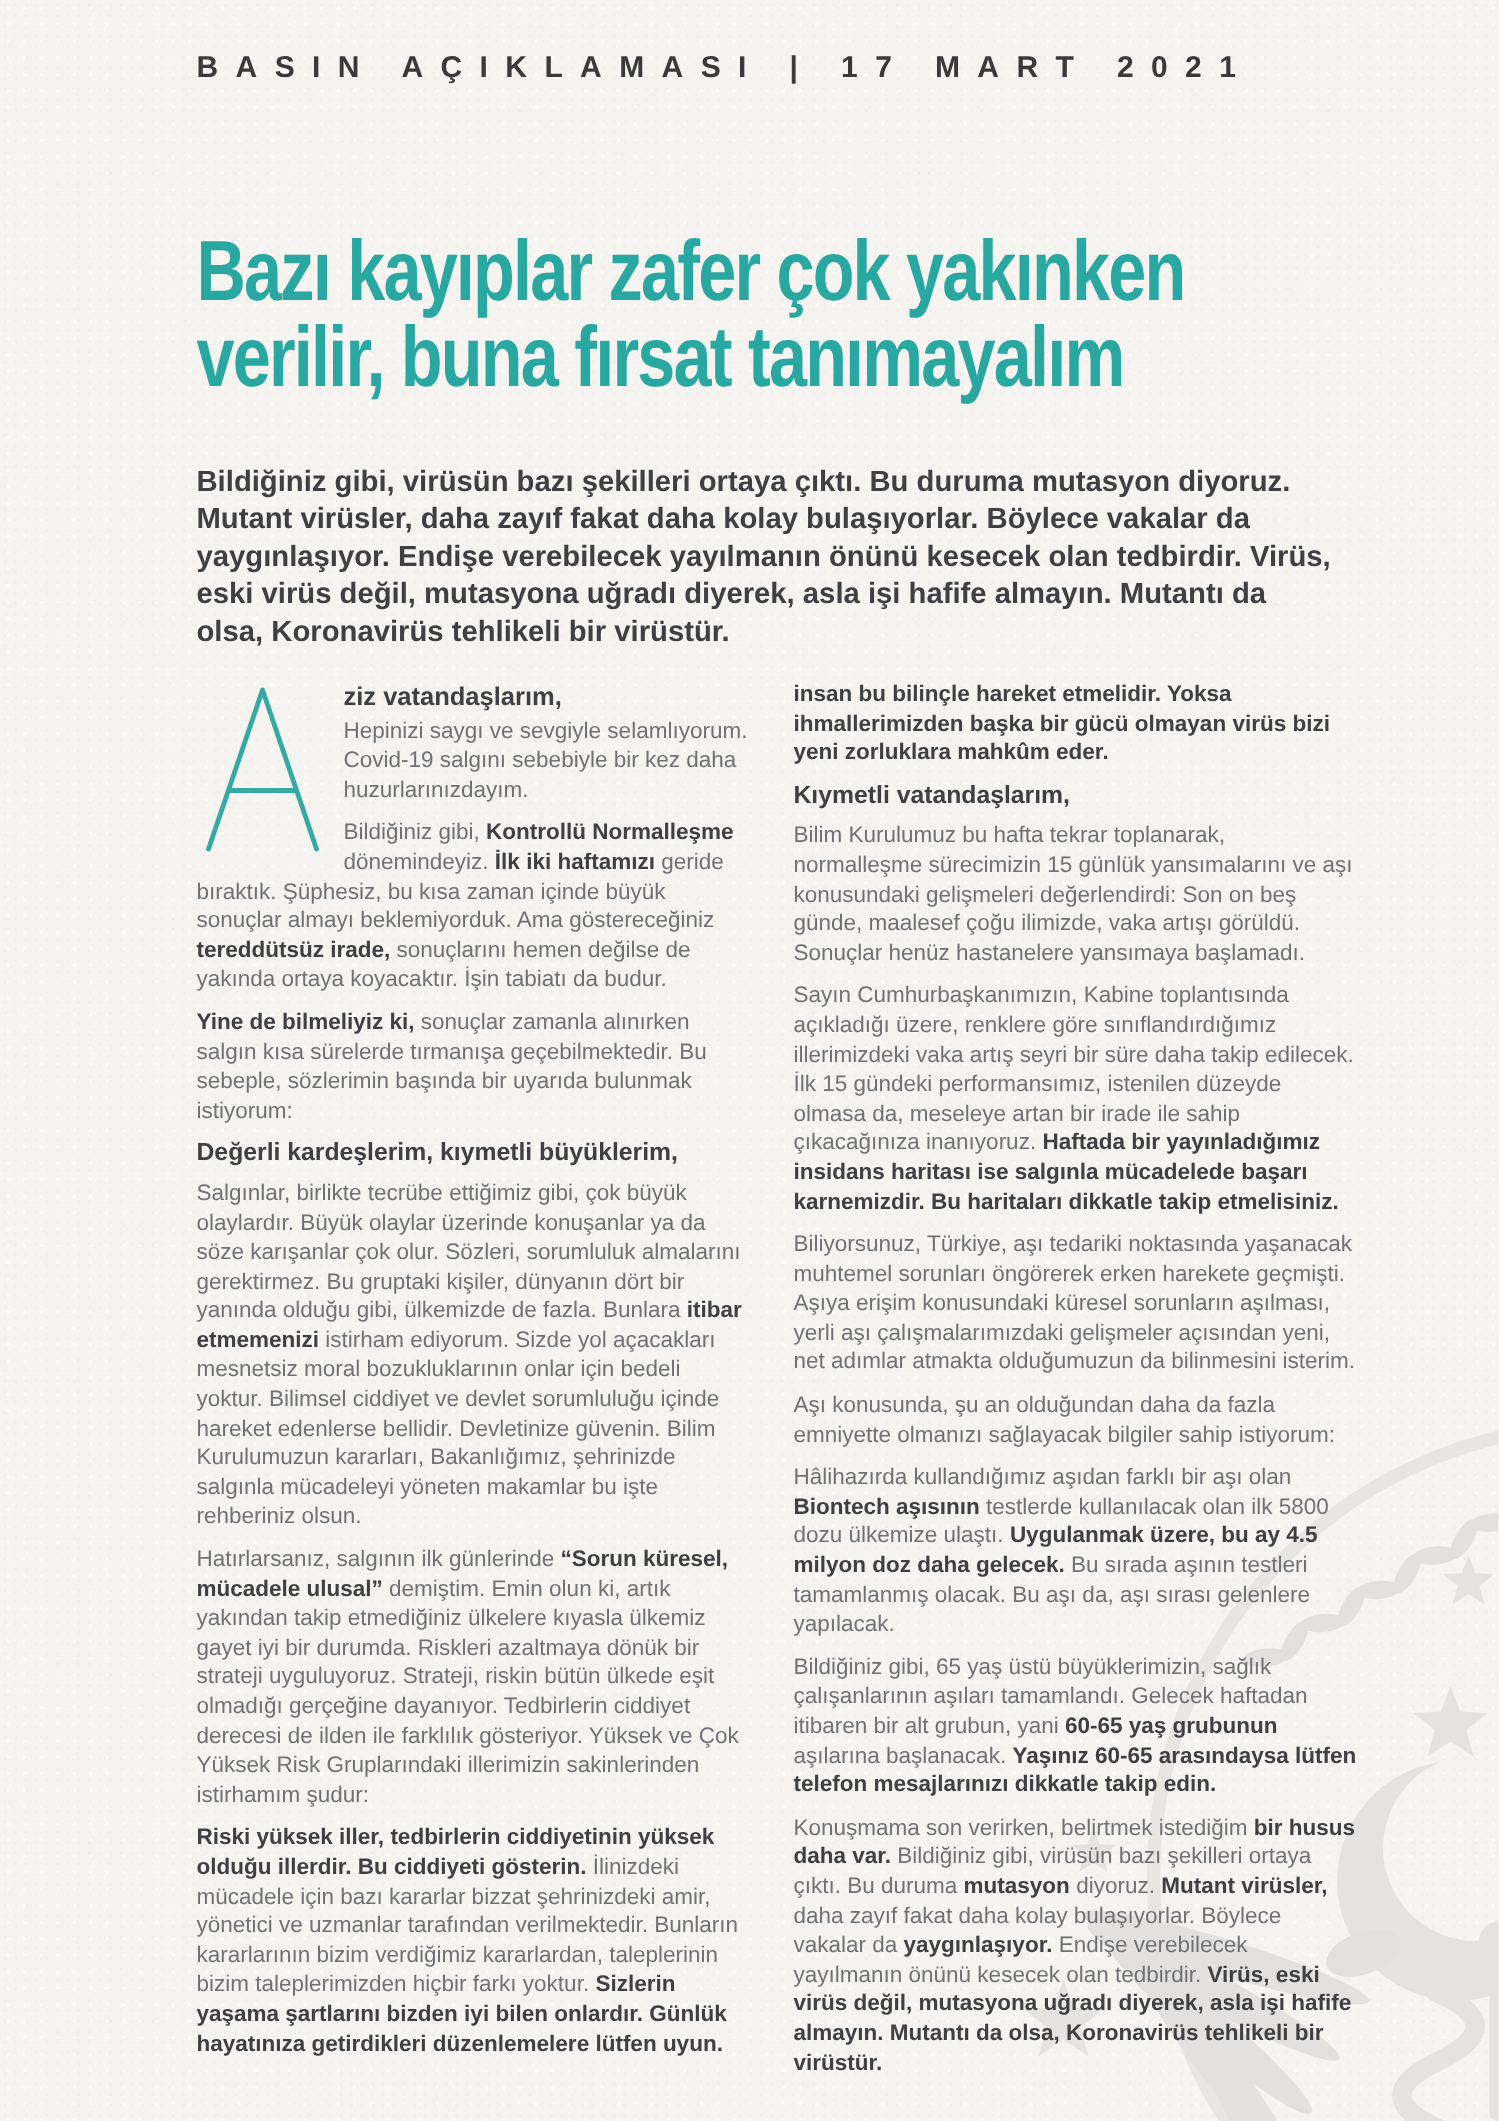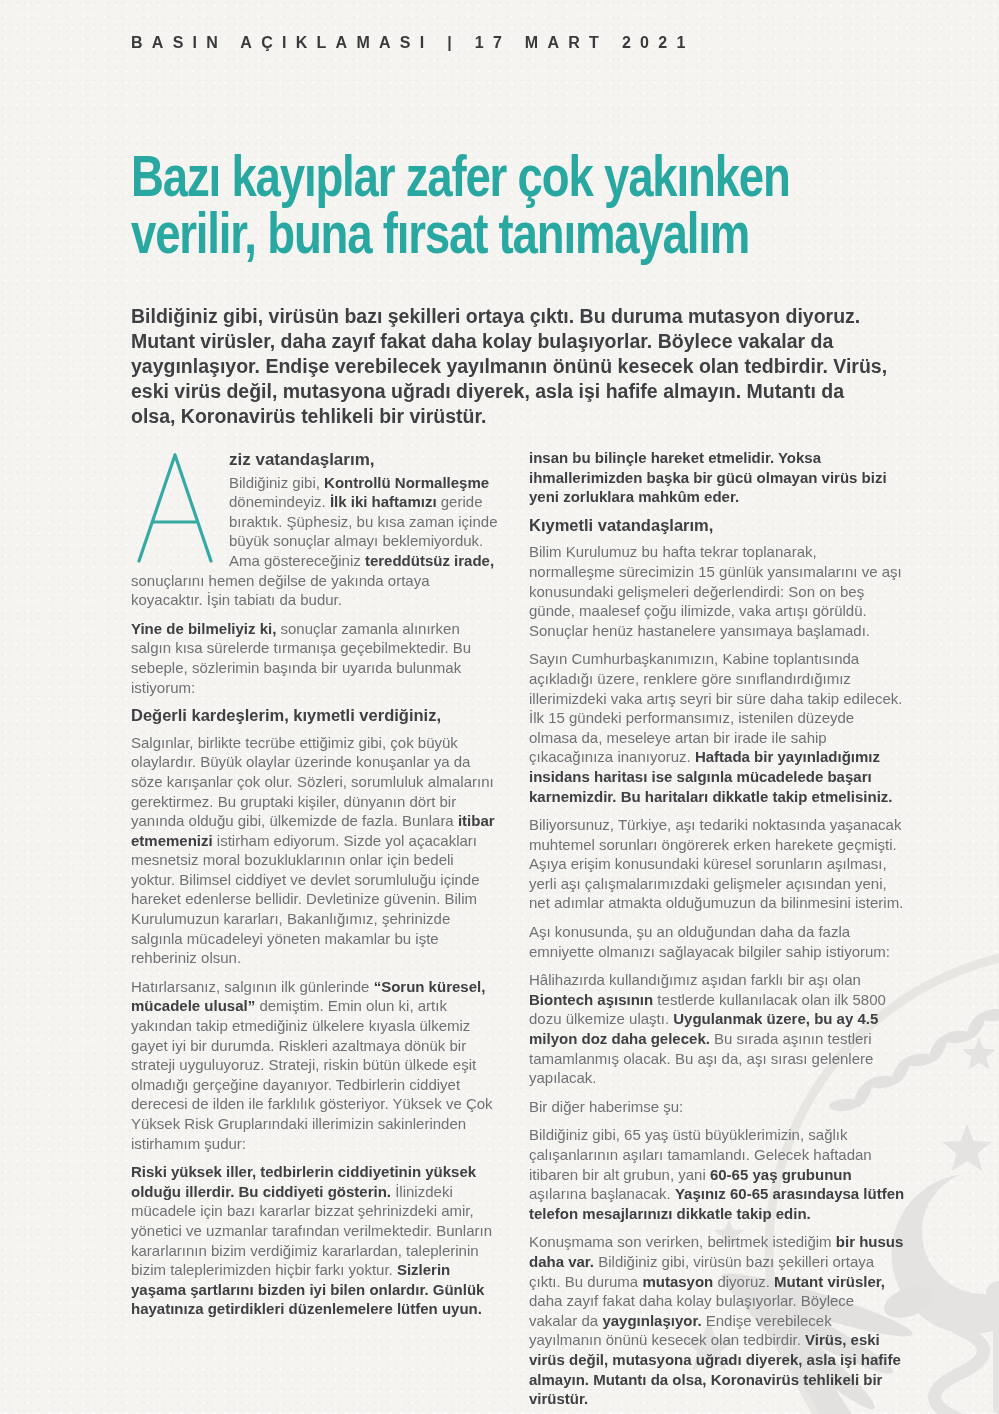--- a/index.html
+++ b/index.html
@@ -14,21 +14,21 @@
     width:999px; height:1414px;
     overflow:hidden;
     background:
       radial-gradient(rgba(0,0,0,0.015) 1px, transparent 1.2px),
       radial-gradient(rgba(255,255,255,0.6) 1px, transparent 1.2px),
       #f5f4f1;
     background-size:7px 7px, 11px 11px, auto;
     padding:34px 94px 0 131px;
   }
   .kicker{
-    font-size:16px; font-weight:bold; color:#3a3a3c;
+    font-size:20px; font-weight:bold; color:#3a3a3c;
     letter-spacing:0.58em; white-space:nowrap;
   }
   .headline{ margin-top:96px; height:128px; }
   .headline .hl-line{
     display:block; white-space:nowrap;
     font-weight:bold; font-size:57px; line-height:57px;
     letter-spacing:-1.5px; color:var(--accent);
     transform:scaleX(0.80); transform-origin:0 50%;
   }
   .intro{
@@ -69,36 +69,36 @@
   </div>
 
   <div class="intro">Bildiğiniz gibi, virüsün bazı şekilleri ortaya çıktı. Bu duruma mutasyon diyoruz. Mutant virüsler, daha zayıf fakat daha kolay bulaşıyorlar. Böylece vakalar da yaygınlaşıyor. Endişe verebilecek yayılmanın önünü kesecek olan tedbirdir. Virüs, eski virüs değil, mutasyona uğradı diyerek, asla işi hafife almayın. Mutantı da olsa, Koronavirüs tehlikeli bir virüstür.</div>
 
   <div class="columns">
     <div class="col col-left">
       <svg class="dropcap" viewBox="0 0 88 112" xmlns="http://www.w3.org/2000/svg" aria-hidden="true">
         <path d="M44 3 L8 109 M44 3 L80 109 M22 70 L66 70" fill="none" stroke="#35aaa4" stroke-width="3.2" stroke-linecap="round"></path>
       </svg>
     <p class="para salutation"><span class="run b">ziz vatandaşlarım,</span></p>
+        <p class="para"><span class="run">Hepinizi saygı ve sevgiyle selamlıyorum. Covid-19 salgını sebebiyle bir kez daha huzurlarınızdayım.</span></p>
         <p class="para"><span class="run">Bildiğiniz gibi, </span><span class="run b">Kontrollü Normalleşme</span><span class="run"> dönemindeyiz. </span><span class="run b">İlk iki haftamızı</span><span class="run"> geride bıraktık. Şüphesiz, bu kısa zaman içinde büyük sonuçlar almayı beklemiyorduk. Ama göstereceğiniz </span><span class="run b">tereddütsüz irade,</span><span class="run"> sonuçlarını hemen değilse de yakında ortaya koyacaktır. İşin tabiatı da budur.</span></p>
         <p class="para"><span class="run b">Yine de bilmeliyiz ki,</span><span class="run"> sonuçlar zamanla alınırken salgın kısa sürelerde tırmanışa geçebilmektedir. Bu sebeple, sözlerimin başında bir uyarıda bulunmak istiyorum:</span></p>
-        <p class="para heading"><span class="run b">Değerli kardeşlerim, kıymetli verdiğiniz,</span></p>
+        <p class="para heading"><span class="run b">Değerli kardeşlerim, kıymetli büyüklerim,</span></p>
         <p class="para"><span class="run">Salgınlar, birlikte tecrübe ettiğimiz gibi, çok büyük olaylardır. Büyük olaylar üzerinde konuşanlar ya da söze karışanlar çok olur. Sözleri, sorumluluk almalarını gerektirmez. Bu gruptaki kişiler, dünyanın dört bir yanında olduğu gibi, ülkemizde de fazla. Bunlara </span><span class="run b">itibar etmemenizi</span><span class="run"> istirham ediyorum. Sizde yol açacakları mesnetsiz moral bozukluklarının onlar için bedeli yoktur. Bilimsel ciddiyet ve devlet sorumluluğu içinde hareket edenlerse bellidir. Devletinize güvenin. Bilim Kurulumuzun kararları, Bakanlığımız, şehrinizde salgınla mücadeleyi yöneten makamlar bu işte rehberiniz olsun.</span></p>
         <p class="para"><span class="run">Hatırlarsanız, salgının ilk günlerinde </span><span class="run b">“Sorun küresel, mücadele ulusal”</span><span class="run"> demiştim. Emin olun ki, artık yakından takip etmediğiniz ülkelere kıyasla ülkemiz gayet iyi bir durumda. Riskleri azaltmaya dönük bir strateji uyguluyoruz. Strateji, riskin bütün ülkede eşit olmadığı gerçeğine dayanıyor. Tedbirlerin ciddiyet derecesi de ilden ile farklılık gösteriyor. Yüksek ve Çok Yüksek Risk Gruplarındaki illerimizin sakinlerinden istirhamım şudur:</span></p>
         <p class="para"><span class="run b">Riski yüksek iller, tedbirlerin ciddiyetinin yüksek olduğu illerdir. Bu ciddiyeti gösterin.</span><span class="run"> İlinizdeki mücadele için bazı kararlar bizzat şehrinizdeki amir, yönetici ve uzmanlar tarafından verilmektedir. Bunların kararlarının bizim verdiğimiz kararlardan, taleplerinin bizim taleplerimizden hiçbir farkı yoktur. </span><span class="run b">Sizlerin yaşama şartlarını bizden iyi bilen onlardır. Günlük hayatınıza getirdikleri düzenlemelere lütfen uyun.</span></p>
       </div>
     <div class="col col-right">
       <p class="para"><span class="run b">insan bu bilinçle hareket etmelidir. Yoksa ihmallerimizden başka bir gücü olmayan virüs bizi yeni zorluklara mahkûm eder.</span></p>
         <p class="para heading"><span class="run b">Kıymetli vatandaşlarım,</span></p>
         <p class="para"><span class="run">Bilim Kurulumuz bu hafta tekrar toplanarak, normalleşme sürecimizin 15 günlük yansımalarını ve aşı konusundaki gelişmeleri değerlendirdi: Son on beş günde, maalesef çoğu ilimizde, vaka artışı görüldü. Sonuçlar henüz hastanelere yansımaya başlamadı.</span></p>
         <p class="para"><span class="run">Sayın Cumhurbaşkanımızın, Kabine toplantısında açıkladığı üzere, renklere göre sınıflandırdığımız illerimizdeki vaka artış seyri bir süre daha takip edilecek. İlk 15 gündeki performansımız, istenilen düzeyde olmasa da, meseleye artan bir irade ile sahip çıkacağınıza inanıyoruz. </span><span class="run b">Haftada bir yayınladığımız insidans haritası ise salgınla mücadelede başarı karnemizdir. Bu haritaları dikkatle takip etmelisiniz.</span></p>
         <p class="para"><span class="run">Biliyorsunuz, Türkiye, aşı tedariki noktasında yaşanacak muhtemel sorunları öngörerek erken harekete geçmişti. Aşıya erişim konusundaki küresel sorunların aşılması, yerli aşı çalışmalarımızdaki gelişmeler açısından yeni, net adımlar atmakta olduğumuzun da bilinmesini isterim.</span></p>
         <p class="para"><span class="run">Aşı konusunda, şu an olduğundan daha da fazla emniyette olmanızı sağlayacak bilgiler sahip istiyorum:</span></p>
         <p class="para"><span class="run">Hâlihazırda kullandığımız aşıdan farklı bir aşı olan </span><span class="run b">Biontech aşısının</span><span class="run"> testlerde kullanılacak olan ilk 5800 dozu ülkemize ulaştı. </span><span class="run b">Uygulanmak üzere, bu ay 4.5 milyon doz daha gelecek.</span><span class="run"> Bu sırada aşının testleri tamamlanmış olacak. Bu aşı da, aşı sırası gelenlere yapılacak.</span></p>
-        <p class="para"><span class="run">Bir diğer haberimse şu:</span></p>
         <p class="para"><span class="run">Bildiğiniz gibi, 65 yaş üstü büyüklerimizin,  sağlık çalışanlarının aşıları tamamlandı. Gelecek haftadan itibaren bir alt grubun, yani </span><span class="run b">60-65 yaş grubunun</span><span class="run"> aşılarına başlanacak. </span><span class="run b">Yaşınız 60-65 arasındaysa lütfen telefon mesajlarınızı dikkatle takip edin.</span></p>
         <p class="para"><span class="run">Konuşmama son verirken, belirtmek istediğim </span><span class="run b">bir husus daha var.</span><span class="run"> Bildiğiniz gibi, virüsün bazı şekilleri ortaya çıktı. Bu duruma </span><span class="run b">mutasyon</span><span class="run"> diyoruz. </span><span class="run b">Mutant virüsler,</span><span class="run"> daha zayıf fakat daha kolay bulaşıyorlar. Böylece vakalar da </span><span class="run b">yaygınlaşıyor.</span><span class="run"> Endişe verebilecek yayılmanın önünü kesecek olan tedbirdir. </span><span class="run b">Virüs, eski virüs değil, mutasyona uğradı diyerek, asla işi hafife almayın. Mutantı da olsa, Koronavirüs tehlikeli bir virüstür.</span></p>
     </div>
   </div>
 
   <svg class="watermark" viewBox="0 0 320 464" xmlns="http://www.w3.org/2000/svg" aria-hidden="true">
     <g fill="#e4e3e1">
 
       <circle cx="390" cy="300" r="300" fill="none" stroke="#e7e6e3" stroke-width="9"></circle>
 

